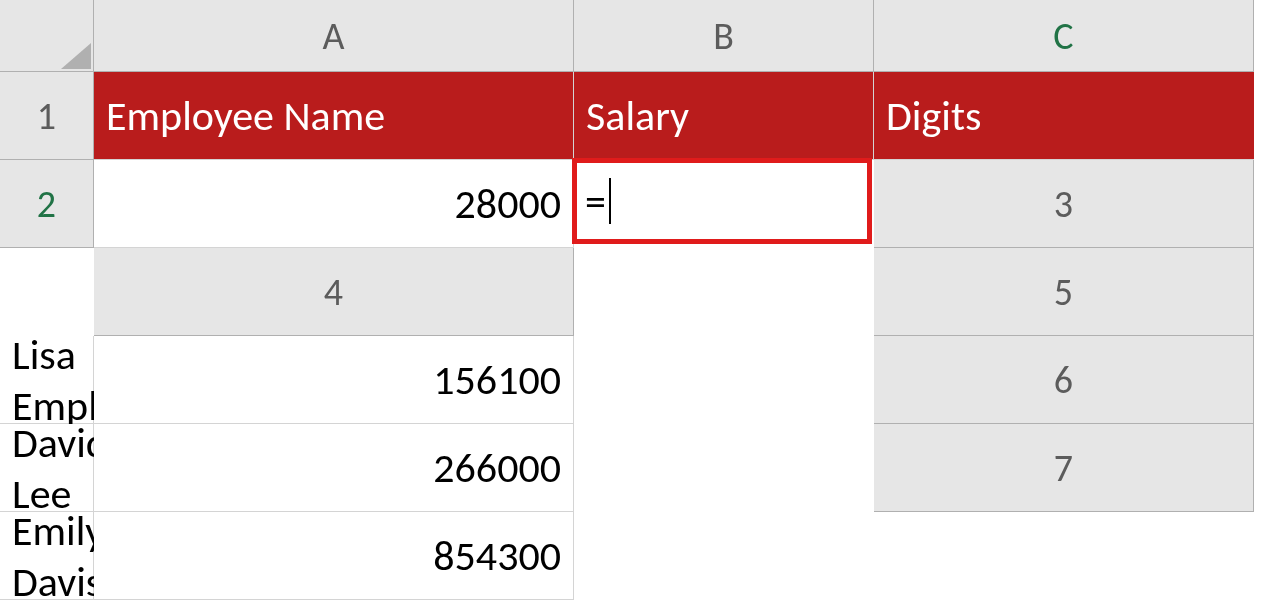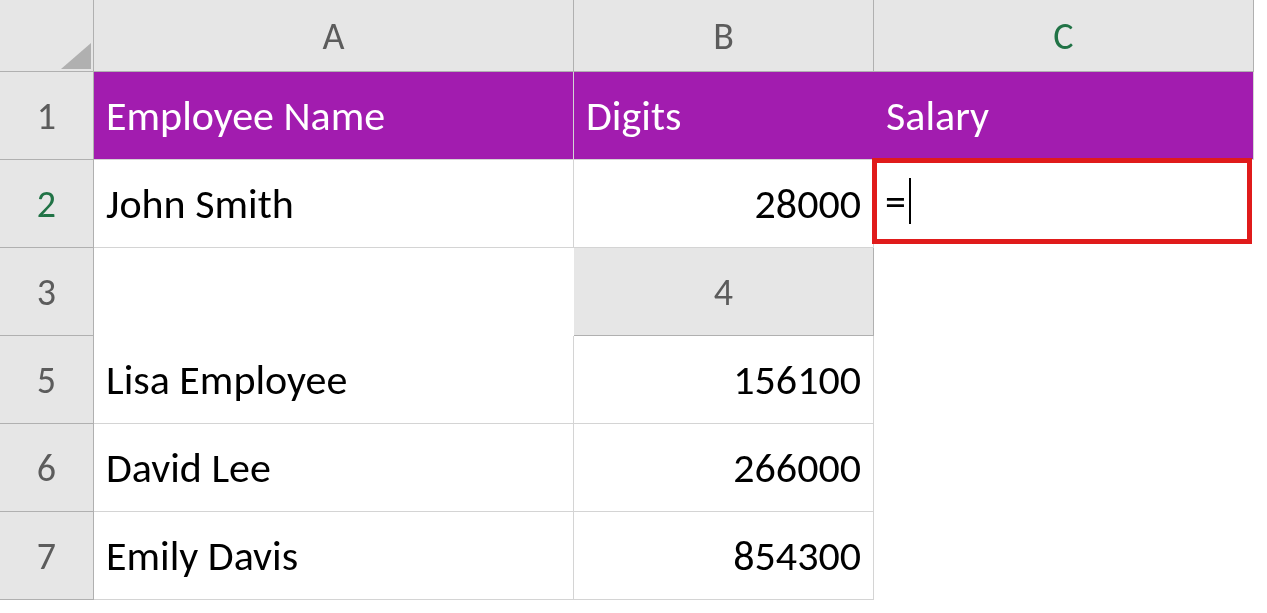--- a/index.html
+++ b/index.html
@@ -79,21 +79,21 @@
       height: 88px;
       display: flex;
       align-items: center;
       padding: 0 12px;
       font-size: 42px;
       color: #000000;
       background: #ffffff;
     }
     
     .cell.header-row {
-      background: #a21caf;
+      background: #b91c1c;
       color: #ffffff;
       font-size: 42px;
     }
     
     .cell.number {
       justify-content: flex-end;
     }
     
     .cell.no-border-right {
       border-right: none;
@@ -139,25 +139,24 @@
 
   <div class="corner-cell">
     <div class="corner-triangle"></div>
   </div>
   <div class="col-header">A</div>
   <div class="col-header">B</div>
   <div class="col-header active">C</div>
 
   <div class="row-header">1</div>
   <div class="cell header-row">Employee Name</div>
+  <div class="cell header-row">Salary</div>
   <div class="cell header-row no-border-right">Digits</div>
-  <div class="cell header-row">Salary</div>
 
   <div class="row-header active">2</div>
-  <div class="cell">John Smith</div>
   <div class="cell number">28000</div>
   <div class="highlight-container">
     <div class="highlight-cell">
       <span>=</span>
       <span class="cursor"></span>
     </div>
   </div>
 
   <div class="row-header">3</div>
   <div class="cell no-border-right no-border-bottom"></div>

